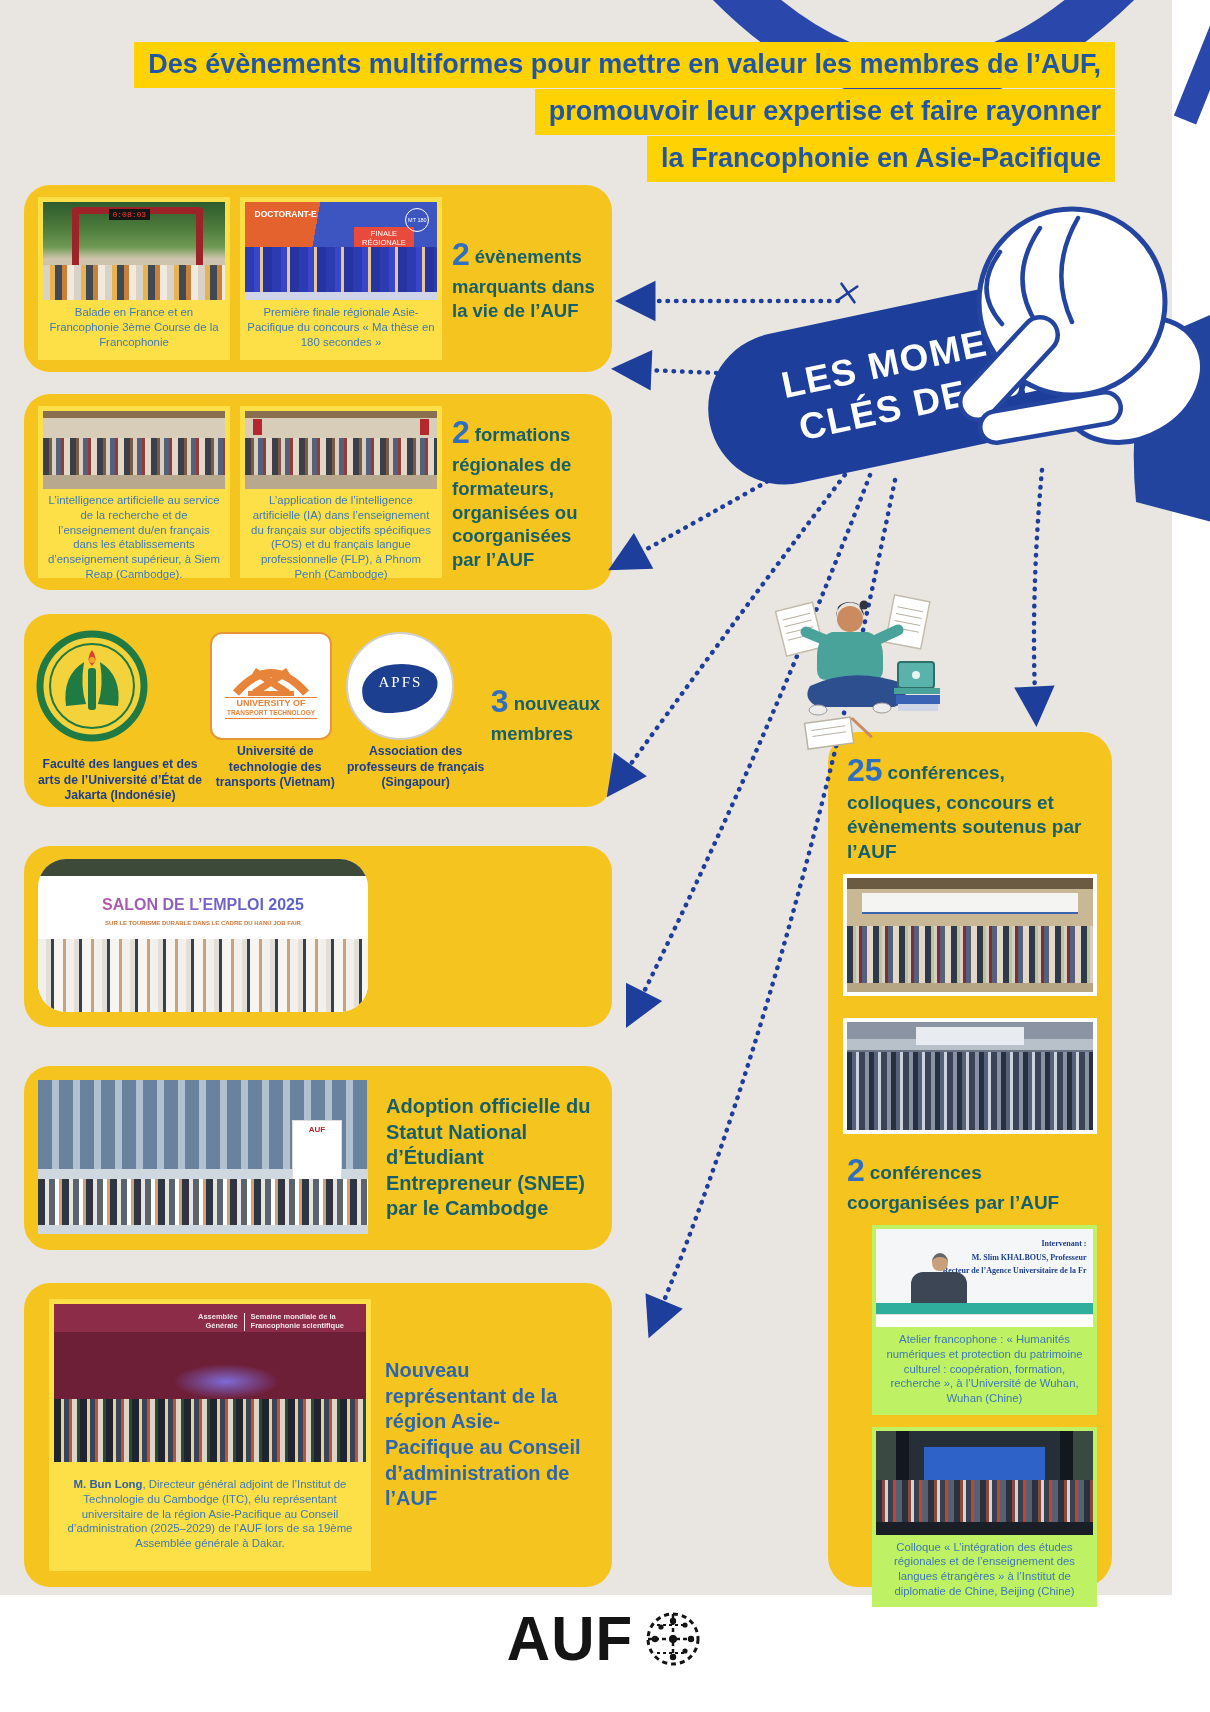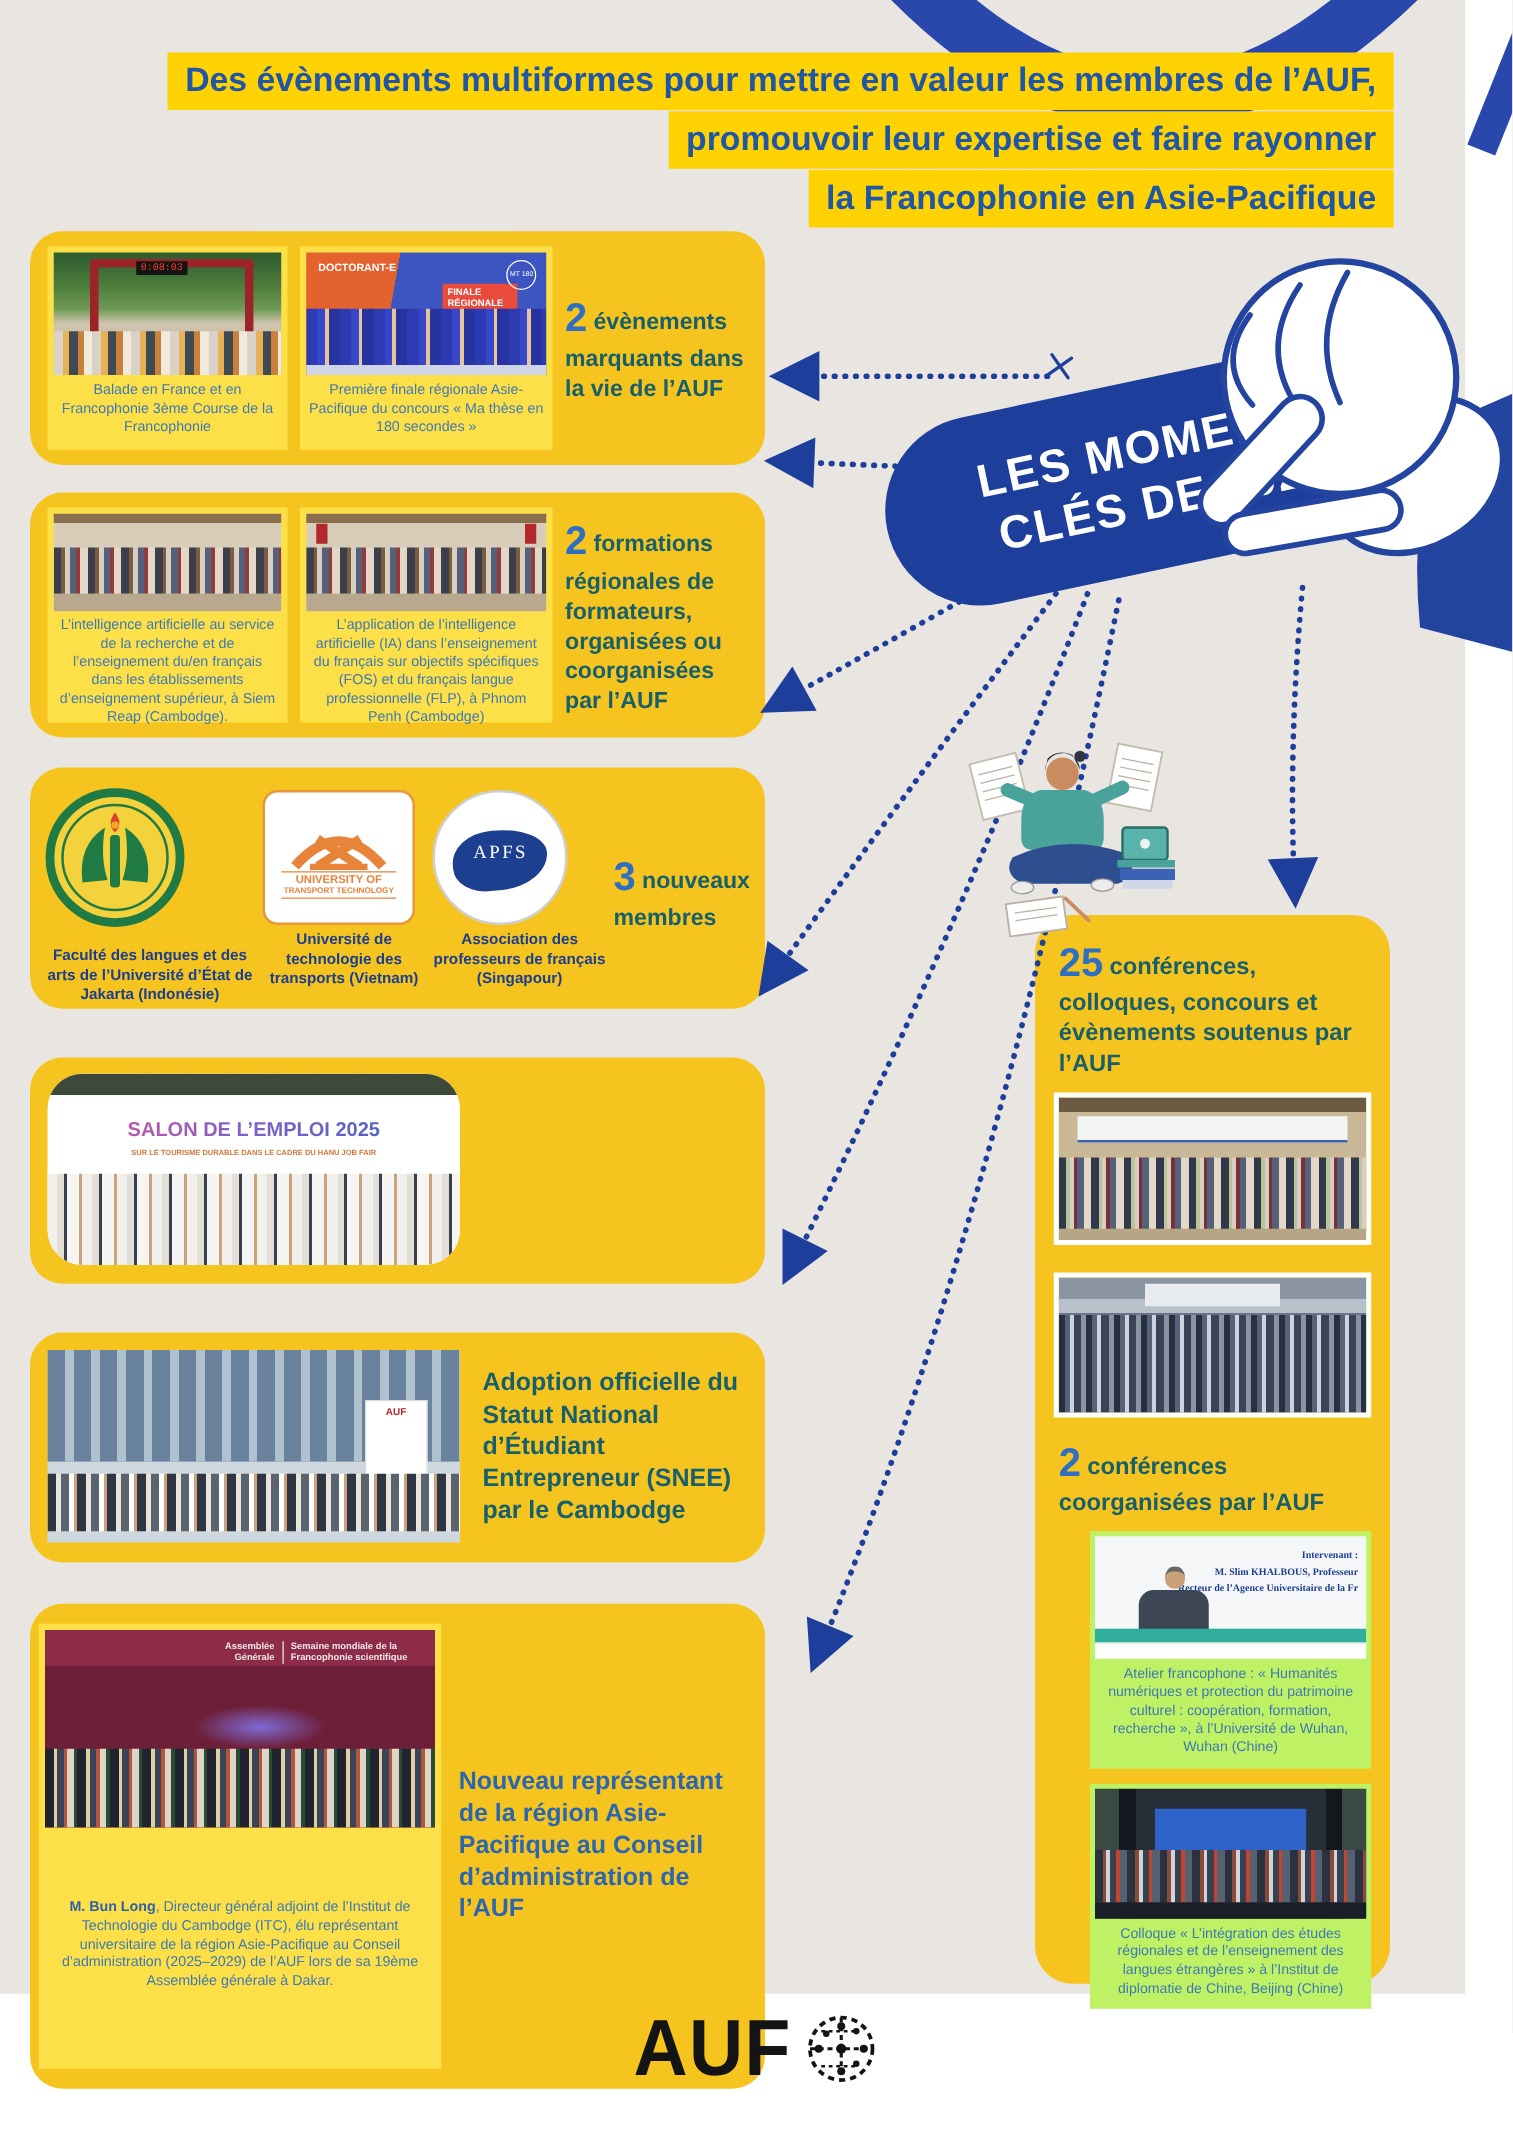--- a/index.html
+++ b/index.html
@@ -12,21 +12,21 @@
   .tl{position:absolute;right:95px;background:#FFD303;color:#2156A5;font-weight:800;
       font-size:27px;line-height:1;padding:9px 14px 10px;white-space:nowrap;z-index:2;}
   .tl1{top:42px;} .tl2{top:89px;} .tl3{top:136px;}
   
   .card{position:absolute;background:#F6C41E;border-radius:26px;box-sizing:border-box;display:flex;z-index:2;}
   .c1{left:24px;top:185px;width:588px;height:187px;padding:12px 14px;gap:10px;}
   .c2{left:24px;top:394px;width:588px;height:196px;padding:12px 14px;gap:10px;}
   .c3{left:24px;top:614px;width:588px;height:193px;padding:14px 12px 8px;gap:6px;}
   .c4{left:24px;top:846px;width:588px;height:181px;padding:13px 14px;gap:18px;}
   .c5{left:24px;top:1066px;width:588px;height:184px;padding:14px;gap:18px;}
-  .c6{left:24px;top:1283px;width:588px;height:388px;padding:16px 7px;gap:14px;}
+  .c6{left:24px;top:1283px;width:588px;height:304px;padding:16px 25px;gap:14px;}
   .right-card{left:828px;top:732px;width:284px;height:855px;border-radius:30px;
       flex-direction:column;padding:16px 15px;z-index:2;}
   .tile{background:#fde047;display:flex;flex-direction:column;padding:5px;box-sizing:border-box;}
   .c1 .tile{width:192px;} .c1 .t2{width:202px;} .c1 .ph{height:98px;}
   .c2 .tile{width:192px;} .c2 .t2{width:202px;} .c2 .ph{height:78px;}
   .c6 .tile{width:322px;} .c6 .ph{height:158px;}
   .ph{position:relative;overflow:hidden;flex:none;}
   .cap{flex:1;display:flex;align-items:center;justify-content:center;color:#3F79B5;
       font-size:11.4px;line-height:1.3;text-align:center;padding:4px 2px;}
   .hd{margin:0;font-weight:700;color:#17606B;font-size:18.5px;line-height:1.28;align-self:center;flex:1;}
@@ -68,21 +68,21 @@
   .person-svg{position:absolute;left:770px;top:592px;z-index:4;}
   .hand-svg{position:absolute;left:900px;top:180px;z-index:5;}
   
   .band{position:absolute;left:0;right:0;}
   .ph-balade{background:linear-gradient(180deg,#2e5b2e 0%,#4e7d3c 28%,#6f9a55 46%,#cfc4ad 58%,#c3b7a2 100%);}
   .ph-balade .arch{position:absolute;left:16%;right:12%;top:5%;height:60%;border:7px solid #9c2428;border-bottom:none;border-radius:4px;}
   .ph-balade .timer{position:absolute;top:7%;left:36%;background:#141414;color:#ff3b30;font-size:8px;font-family:"Liberation Mono",monospace;padding:1px 4px;}
   .ph-balade .crowd{bottom:0;height:36%;background:repeating-linear-gradient(90deg,#d8d3c6 0 7px,#e8b153 7px 12px,#3f4a52 12px 19px,#c9803a 19px 24px,#f0e9dc 24px 31px);}
   .ph-mt180{background:linear-gradient(100deg,#e4622e 0 36%,#3c55c0 36% 100%);}
   .ph-mt180 .mt-doc{position:absolute;top:7%;left:5%;color:#fff;font-weight:800;font-size:8.5px;}
-  .ph-mt180 .mt-fin{position:absolute;top:26%;right:12%;background:#e84b3c;color:#fff;font-weight:700;font-size:7.5px;padding:2px 4px;width:52px;}
+  .ph-mt180 .mt-fin{position:absolute;top:26%;right:12%;background:#e84b3c;color:#fff;font-weight:400;font-size:7.5px;padding:2px 4px;text-align:center;width:52px;}
   .ph-mt180 .mt-badge{position:absolute;top:6%;right:4%;width:22px;height:22px;border:1.5px solid #fff;border-radius:50%;color:#fff;font-size:5.5px;display:flex;align-items:center;justify-content:center;}
   .ph-mt180 .crowd{bottom:8%;height:46%;background:repeating-linear-gradient(90deg,#2d3bb3 0 9px,#3847c9 9px 15px,#e8c49a 15px 18px,#27339e 18px 27px);}
   .ph-mt180 .floor{bottom:0;height:8%;background:#cfd4e8;}
   .ph-group{background:linear-gradient(180deg,#8a6f4e 0 9%,#d8cdb9 9% 42%,#cbbfa8 42% 100%);}
   .ph-group .crowd{top:34%;height:48%;background:repeating-linear-gradient(90deg,#3a3f4a 0 6px,#7b5b43 6px 9px,#d9cfc0 9px 13px,#55607a 13px 18px,#8f3d3c 18px 21px,#e3d8c8 21px 27px);}
   .ph-group .floor{bottom:0;height:18%;background:#b8a98e;}
   .ph-group .flagL,.ph-group .flagR{position:absolute;top:10%;width:9px;height:16px;background:#b3272d;}
   .ph-group .flagL{left:4%;} .ph-group .flagR{right:4%;}
   .ph-salon{background:#fff;border-radius:28px;}
   .ph-salon .trees{top:0;height:11%;background:#3d4a3a;}

